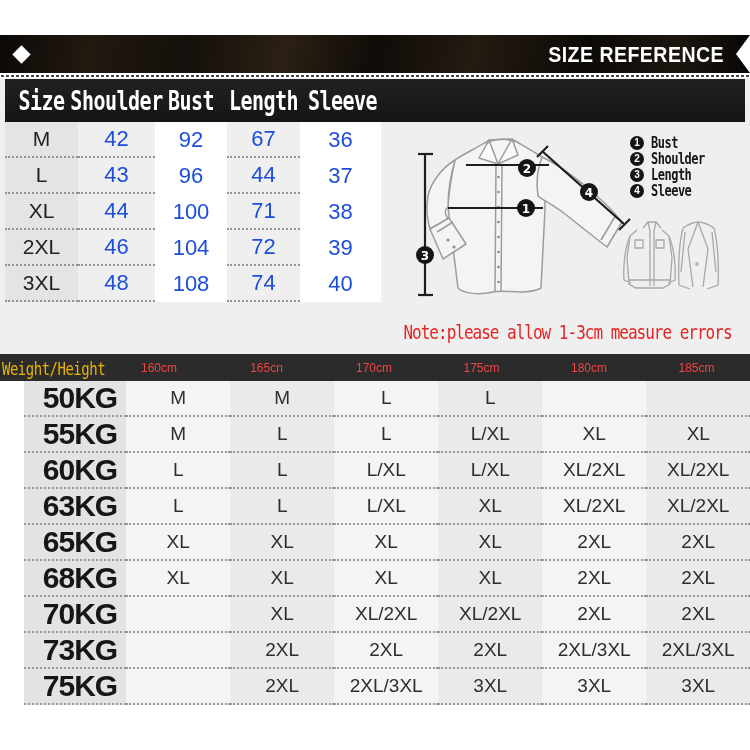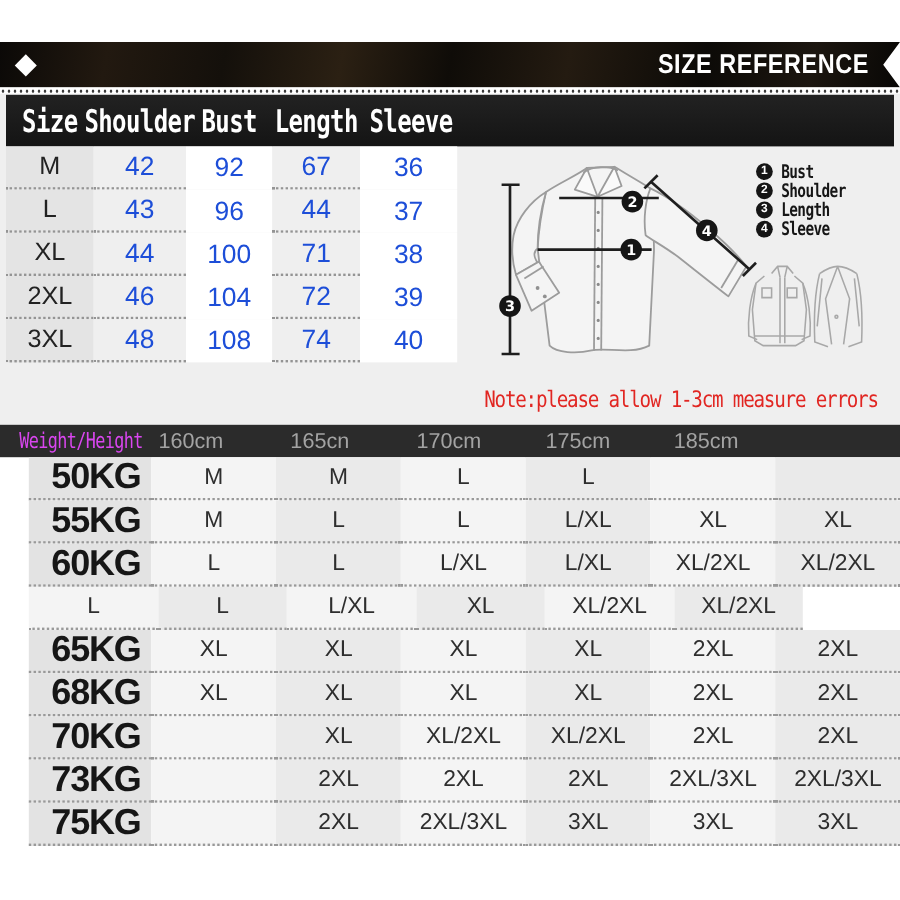--- a/index.html
+++ b/index.html
@@ -44,23 +44,23 @@
   .legend-item{display:flex;align-items:center;height:16px;}
   .legend-badge{width:14px;height:14px;border-radius:50%;background:#151515;color:#fff;
     font-size:10px;font-weight:bold;line-height:14px;text-align:center;flex:0 0 14px;}
   .legend-label{margin-left:7px;font-size:12px;font-weight:bold;color:#161616;letter-spacing:-.5px;}
   .note{position:absolute;left:0;top:189px;width:100%;text-align:center;
     font-size:16px;letter-spacing:-1px;color:#e12622;margin-top:12px;}
 
   
   .fit-section{position:absolute;top:354px;left:0;width:750px;}
   .fit-header{display:flex;height:27px;background:#2b2b2b;align-items:center;}
-  .fh{display:flex;align-items:center;justify-content:center;color:#a3a3a3;font-size:18px;}
-  .fh.corner{justify-content:flex-start;padding-left:16px;box-sizing:border-box;
-    font-size:14px;letter-spacing:-.5px;color:#d946ef;white-space:nowrap;overflow:visible;}
+  .fh{display:flex;align-items:center;justify-content:center;color:#ef4444;font-size:12px;}
+  .fh.corner{justify-content:flex-start;padding-left:2px;box-sizing:border-box;
+    font-size:14px;letter-spacing:-.5px;color:#eab308;white-space:nowrap;overflow:visible;}
   .fw0{width:105px}.fw1{width:108px}.fw2{width:107px}.fw3{width:108px}
   .fw4{width:107px}.fw5{width:108px}.fw6{width:107px}
   .ft-row{display:flex;height:36px;margin-left:24px;}
   .ft{display:flex;align-items:center;justify-content:center;box-sizing:border-box;height:36px;
       border-bottom:2px dotted #999;font-size:19px;color:#2e2e2e;}
   .ft.c0{background:#e3e3e3;font-size:30px;font-weight:bold;color:#161616;letter-spacing:-1px;padding-left:10px;}
   .ft.c1{background:#f4f4f4}.ft.c2{background:#eaeaea}.ft.c3{background:#f4f4f4}
   .ft.c4{background:#eaeaea}.ft.c5{background:#f4f4f4}.ft.c6{background:#eaeaea}
 </style>
 </head>
@@ -228,20 +228,21 @@
 
   <div class="fit-section">
     <div class="fit-header">
       <span class="fh corner fw0 mono">
           <i class="sy" style="font-style:normal">Weight/Height</i>
         </span>
       <span class="fh fw1">160cm</span>
       <span class="fh fw2">165cn</span>
       <span class="fh fw3">170cm</span>
       <span class="fh fw4">175cm</span>
+      <span class="fh fw5">180cm</span>
       <span class="fh fw6">185cm</span>
     </div>
 
     <div class="ft-row">
       <div class="ft c0 fw0">50KG</div>
       <div class="ft c1 fw1">M</div>
       <div class="ft c2 fw2">M</div>
       <div class="ft c3 fw3">L</div>
       <div class="ft c4 fw4">L</div>
       <div class="ft c5 fw5"></div>
@@ -259,20 +260,21 @@
     <div class="ft-row">
       <div class="ft c0 fw0">60KG</div>
       <div class="ft c1 fw1">L</div>
       <div class="ft c2 fw2">L</div>
       <div class="ft c3 fw3">L/XL</div>
       <div class="ft c4 fw4">L/XL</div>
       <div class="ft c5 fw5">XL/2XL</div>
       <div class="ft c6 fw6">XL/2XL</div>
     </div>
     <div class="ft-row">
+      <div class="ft c0 fw0">63KG</div>
       <div class="ft c1 fw1">L</div>
       <div class="ft c2 fw2">L</div>
       <div class="ft c3 fw3">L/XL</div>
       <div class="ft c4 fw4">XL</div>
       <div class="ft c5 fw5">XL/2XL</div>
       <div class="ft c6 fw6">XL/2XL</div>
     </div>
     <div class="ft-row">
       <div class="ft c0 fw0">65KG</div>
       <div class="ft c1 fw1">XL</div>

